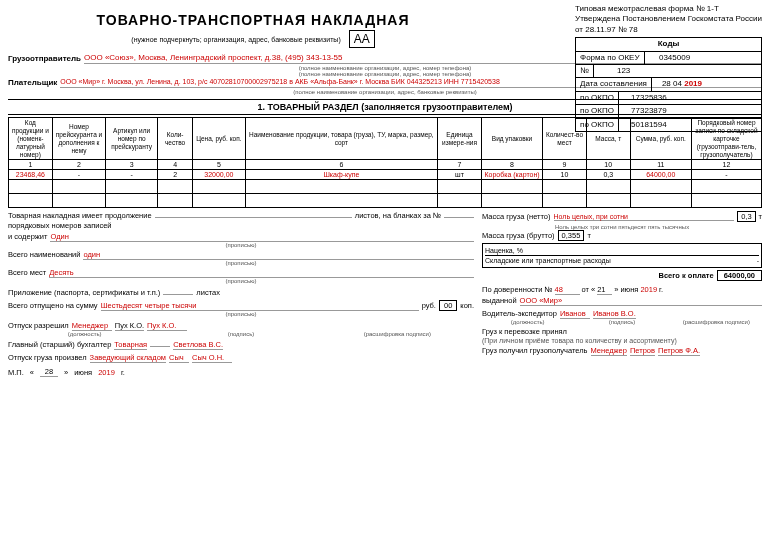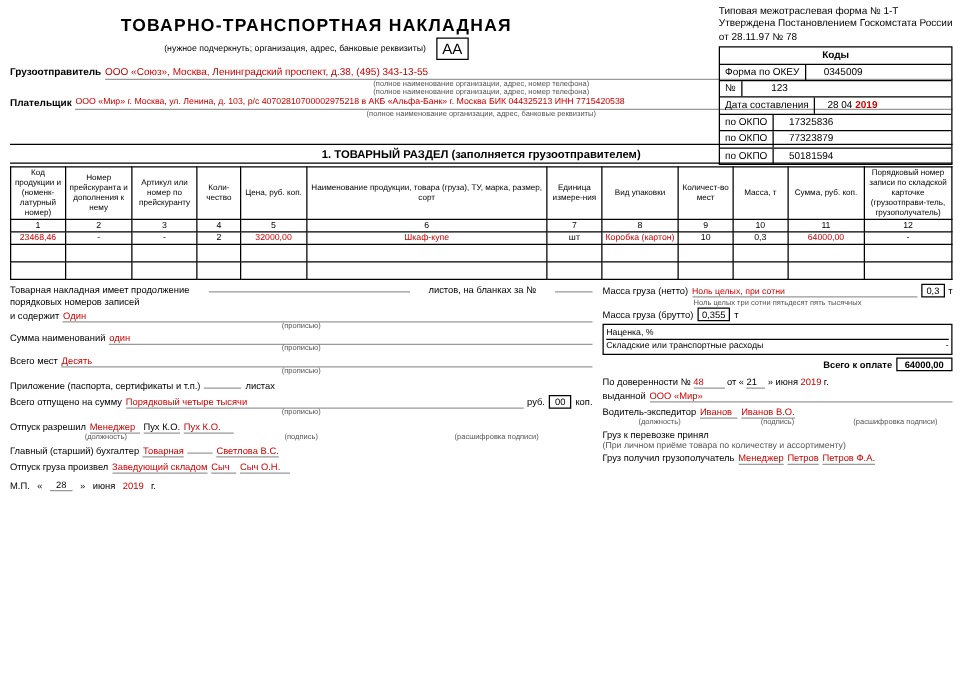--- a/index.html
+++ b/index.html
@@ -79,40 +79,40 @@
       font-size: 12px;
       border: 1px solid #000;
       padding: 1px 4px;
     }
     .info-section {
       margin-top: 4px;
       font-size: 8px;
     }
     .info-row {
       display: flex;
-      align-items: flex-start;
+      align-items: center;
       margin-bottom: 1px;
       line-height: 1.4;
     }
     .info-label {
       font-weight: bold;
       white-space: nowrap;
       margin-right: 3px;
     }
     .info-value {
       color: #c00;
       border-bottom: 1px solid #999;
       flex: 1;
       font-size: 8px;
     }
     .section-title {
       text-align: center;
       font-weight: bold;
       font-size: 9px;
-      margin-top: 20px;
+      margin-top: 4px;
       margin-bottom: 2px;
       border-top: 1px solid #000;
       border-bottom: 1px solid #000;
       padding: 2px 0;
     }
     table.goods-table {
       width: 100%;
       border-collapse: collapse;
       font-size: 7px;
     }
@@ -288,57 +288,57 @@
         <td></td>
         <td></td>
         <td></td>
       </tr>
     </tbody>
   </table>
 
   <div class="two-col" style="margin-top:3px;">
     <div class="left-col">
 
-      <div style="display:flex;gap:15px;align-items:baseline;font-size:7.5px;flex-wrap:wrap;">
+      <div style="display:flex;gap:3px;align-items:baseline;font-size:7.5px;flex-wrap:wrap;">
         <span>Товарная накладная имеет продолжение</span>
         <span style="border-bottom:1px solid #999;min-width:20px;flex:1;"></span>
         <span>листов, на бланках за №</span>
         <span style="border-bottom:1px solid #999;min-width:20px;width:30px;"></span>
       </div>
       <div style="font-size:7.5px;margin-top:1px;">
         <span>порядковых номеров записей</span>
       </div>
 
       <div style="display:flex;gap:3px;align-items:baseline;font-size:7.5px;margin-top:2px;">
         <span>и содержит</span>
         <span style="border-bottom:1px solid #999;flex:1;color:#c00;">Один</span>
       </div>
       <div style="font-size:6px;text-align:center;color:#555;">(прописью)</div>
 
       <div style="display:flex;gap:3px;align-items:baseline;font-size:7.5px;margin-top:2px;">
-        <span>Сумма наименований</span>
+        <span>Всего наименований</span>
         <span style="border-bottom:1px solid #999;flex:1;color:#c00;">один</span>
       </div>
       <div style="font-size:6px;text-align:center;color:#555;">(прописью)</div>
 
       <div style="display:flex;gap:3px;align-items:baseline;font-size:7.5px;margin-top:2px;">
         <span>Всего мест</span>
         <span style="border-bottom:1px solid #999;flex:1;color:#c00;">Десять</span>
       </div>
       <div style="font-size:6px;text-align:center;color:#555;">(прописью)</div>
 
       <div style="display:flex;gap:3px;align-items:baseline;font-size:7.5px;margin-top:4px;">
         <span>Приложение (паспорта, сертификаты и т.п.)</span>
         <span style="border-bottom:1px solid #999;width:30px;"></span>
         <span>листах</span>
       </div>
 
       <div style="display:flex;gap:3px;align-items:baseline;font-size:7.5px;margin-top:3px;flex-wrap:wrap;">
         <span>Всего отпущено на сумму</span>
-        <span style="border-bottom:1px solid #999;flex:1;color:#c00;">Порядковый четыре тысячи</span>
+        <span style="border-bottom:1px solid #999;flex:1;color:#c00;">Шестьдесят четыре тысячи</span>
         <span>руб.</span>
         <span style="border:1px solid #000;padding:0 4px;">00</span>
         <span>коп.</span>
       </div>
       <div style="font-size:6px;text-align:center;color:#555;">(прописью)</div>
 
       <div style="display:flex;gap:3px;align-items:baseline;font-size:7.5px;margin-top:4px;">
         <span>Отпуск разрешил</span>
         <span style="border-bottom:1px solid #999;min-width:40px;color:#c00;">Менеджер</span>
         <span style="border-bottom:1px solid #999;min-width:20px;">Пух К.О.</span>

